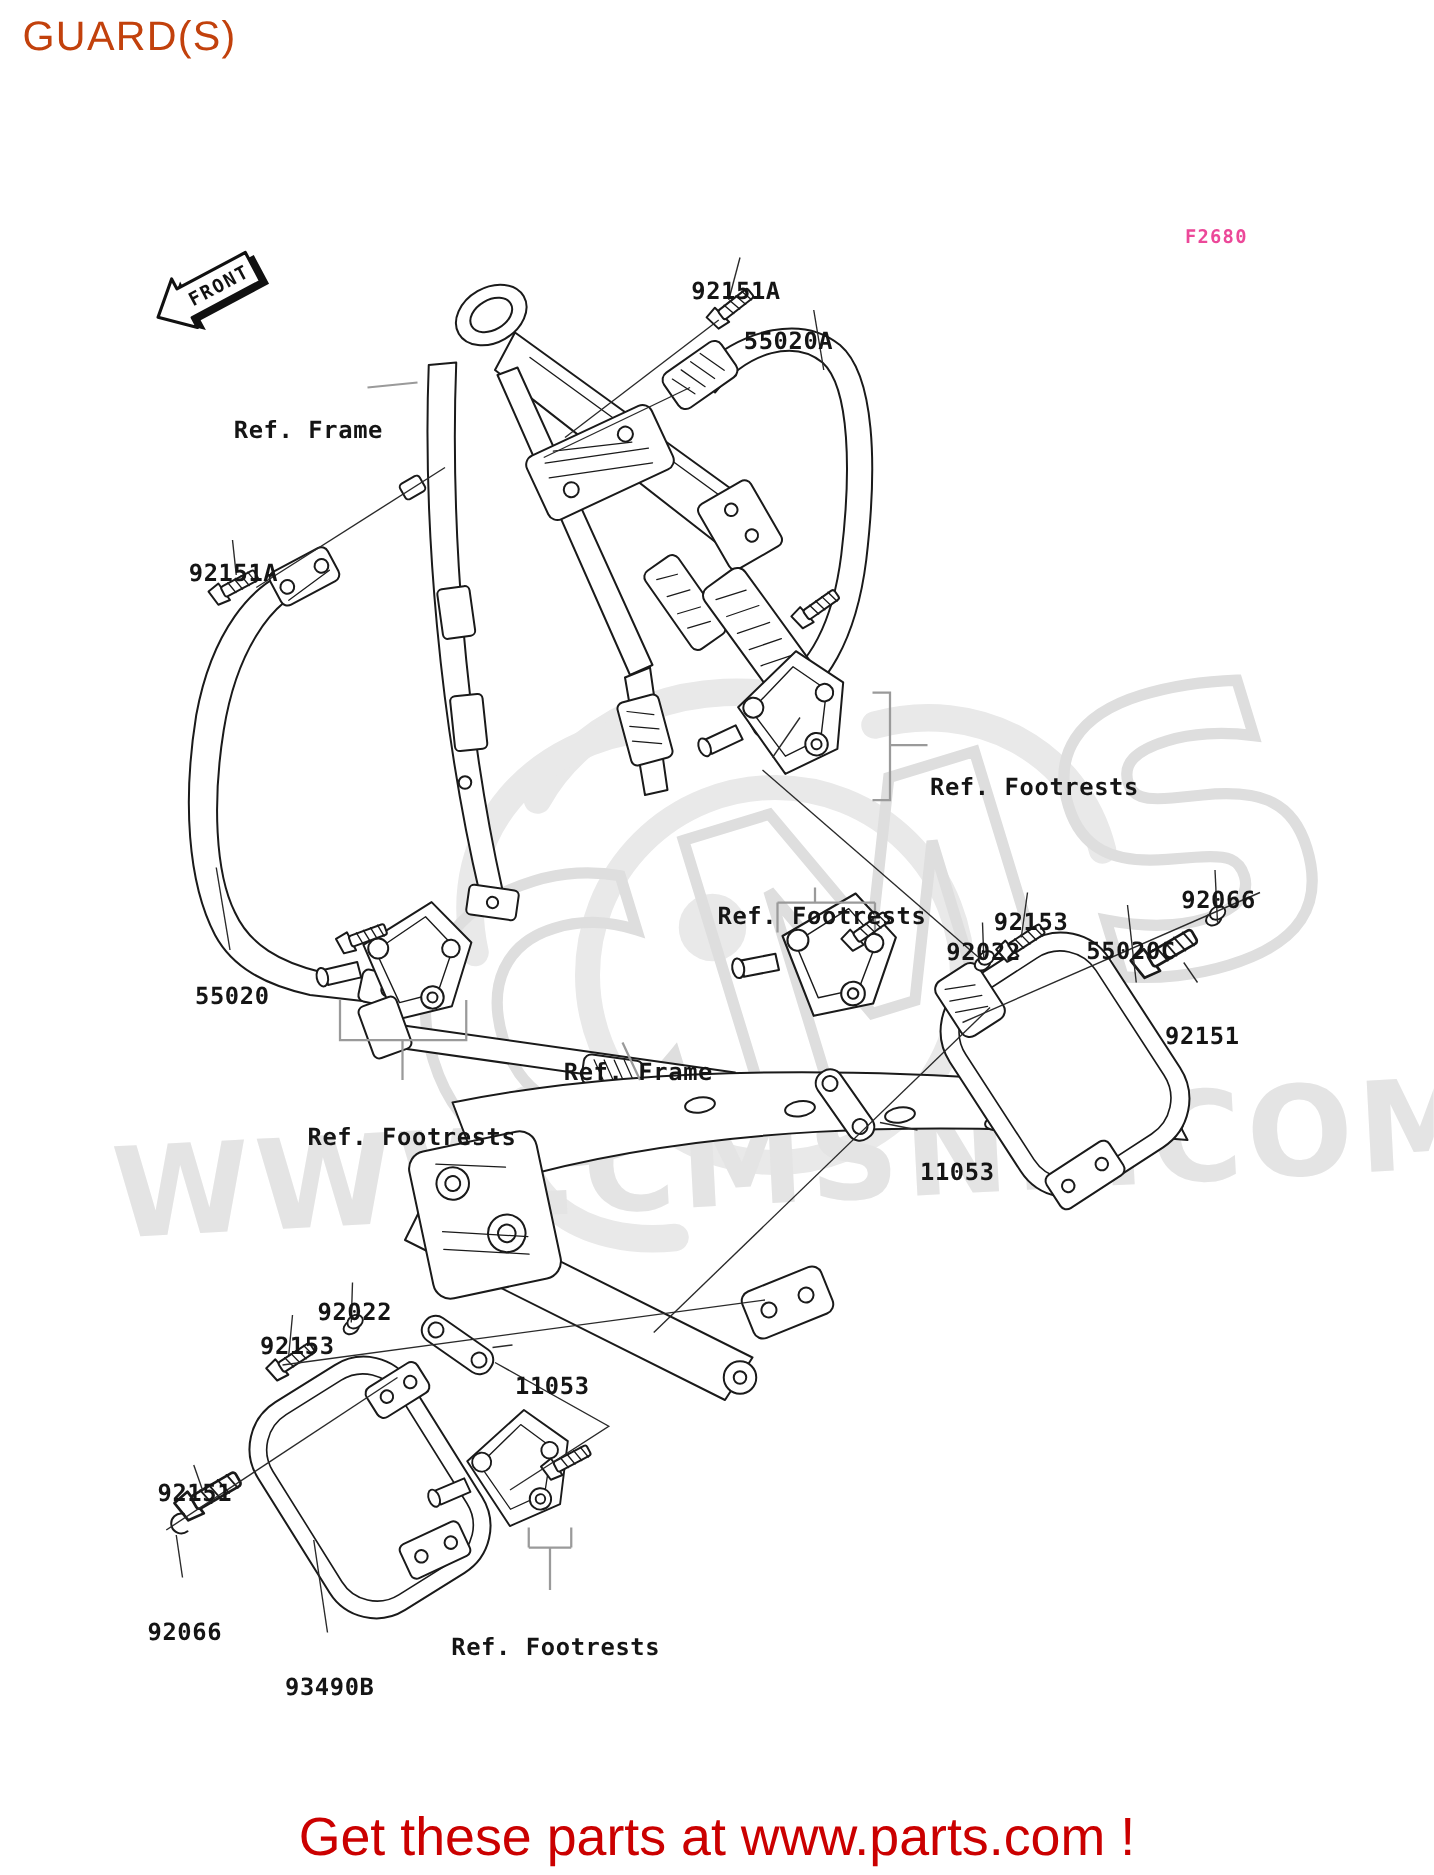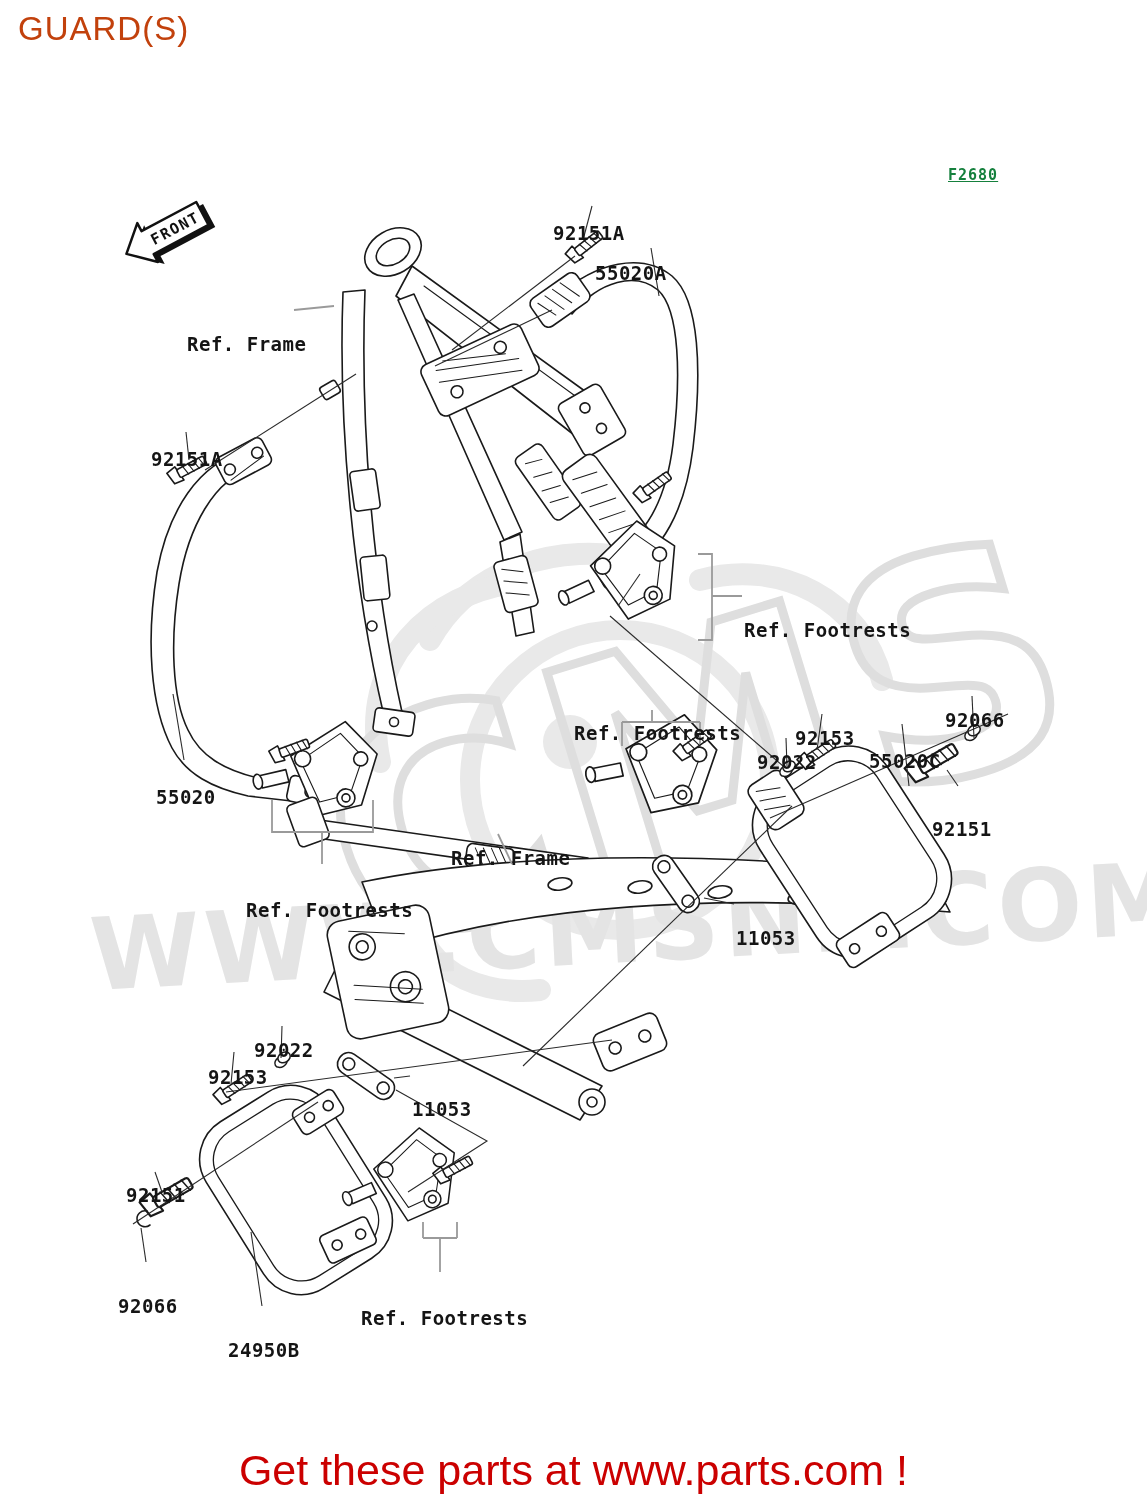--- a/index.html
+++ b/index.html
@@ -5,22 +5,22 @@
   html,body{margin:0;padding:0;}
   body{
     width:1147px;height:1500px;position:relative;background:#ffffff;
     font-family:"Liberation Sans",sans-serif;overflow:hidden;
   }
   .title{
     position:absolute;top:10px;left:18px;
     font:400 33px "Liberation Sans",sans-serif;color:#c2410c;letter-spacing:1px;
   }
   .figcode{
-    position:absolute;top:166px;left:948px;
-    font:700 15px "DejaVu Sans Mono","Liberation Mono",monospace;color:#15803d;letter-spacing:1px;text-decoration:underline;
+    position:absolute;top:180px;left:948px;
+    font:700 15px "DejaVu Sans Mono","Liberation Mono",monospace;color:#ec4899;letter-spacing:1px;
   }
   .plabel{
     position:absolute;font:700 19px "DejaVu Sans Mono","Liberation Mono",monospace;
     color:#151515;letter-spacing:.5px;white-space:pre;line-height:1;margin-top:33px;
   }
   .footer{
     position:absolute;top:1446px;left:0;width:100%;text-align:center;
     font:400 43px "Liberation Sans",sans-serif;color:#cb0000;white-space:pre;
   }
   svg.diagram{position:absolute;top:0;left:0;}
@@ -302,21 +302,21 @@
 <div class="plabel" style="left:795px;top:696px">92153</div>
 <div class="plabel" style="left:869px;top:719px">55020C</div>
 <div class="plabel" style="left:757px;top:720px">92022</div>
 <div class="plabel" style="left:932px;top:787px">92151</div>
 <div class="plabel" style="left:736px;top:896px">11053</div>
 <div class="plabel" style="left:254px;top:1008px">92022</div>
 <div class="plabel" style="left:208px;top:1035px">92153</div>
 <div class="plabel" style="left:412px;top:1067px">11053</div>
 <div class="plabel" style="left:126px;top:1153px">92151</div>
 <div class="plabel" style="left:118px;top:1264px">92066</div>
-<div class="plabel" style="left:228px;top:1308px">24950B</div>
+<div class="plabel" style="left:228px;top:1308px">93490B</div>
 
 <div class="plabel" style="left:187px;top:302px">Ref. Frame</div>
 <div class="plabel" style="left:744px;top:588px">Ref. Footrests</div>
 <div class="plabel" style="left:574px;top:691px">Ref. Footrests</div>
 <div class="plabel" style="left:451px;top:816px">Ref. Frame</div>
 <div class="plabel" style="left:246px;top:868px">Ref. Footrests</div>
 <div class="plabel" style="left:361px;top:1276px">Ref. Footrests</div>
 
 <div class="footer">Get these parts at www.parts.com !</div>
 

